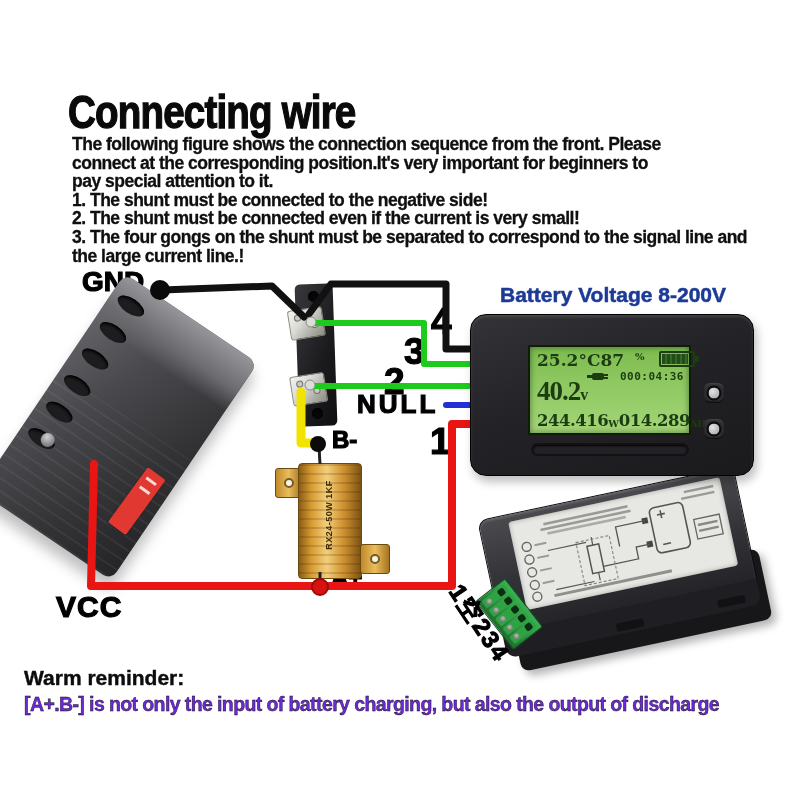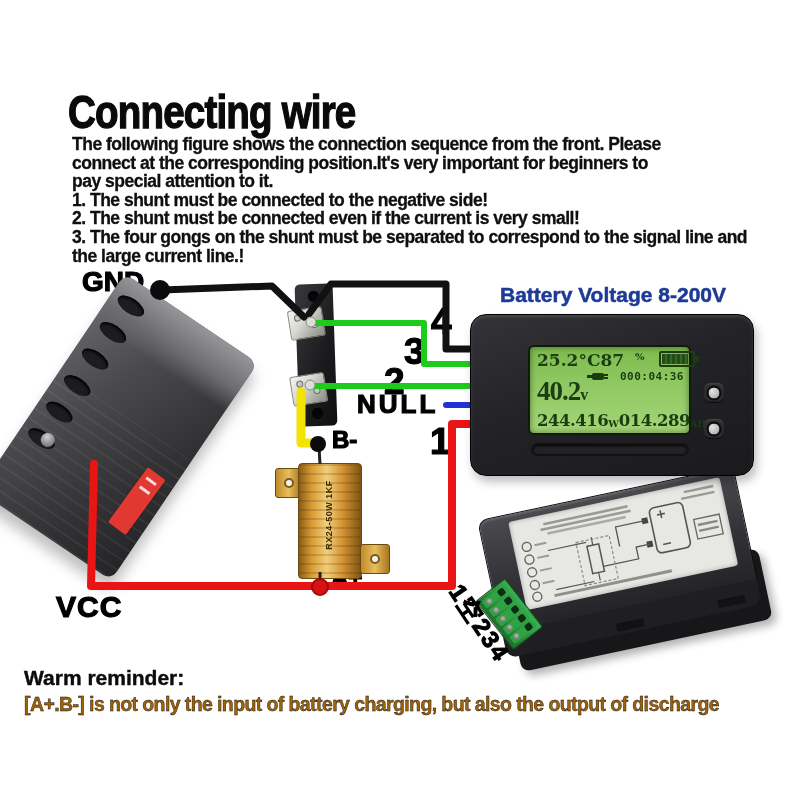--- a/index.html
+++ b/index.html
@@ -75,21 +75,21 @@
 
   
   .wires{position:absolute;left:0;top:0;z-index:3}
 
   
   .meter-heading{position:absolute;left:468px;top:283px;width:290px;text-align:center;font-size:21px;
        font-weight:700;-webkit-text-stroke:.5px;z-index:5}
   .meter{position:absolute;left:470px;top:314px;width:284px;height:162px;border-radius:16px;z-index:4;
        background:linear-gradient(160deg,#343438 0%,#232327 45%,#1a1a1d 100%);
        border:1px solid #000;box-shadow:inset 0 2px 3px rgba(255,255,255,.12), 3px 6px 10px rgba(0,0,0,.25)}
-  .lcd{position:absolute;left:57px;top:30px;width:163px;height:90px;border:2px solid #0e1c08;border-radius:6px;
+  .lcd{position:absolute;left:57px;top:30px;width:163px;height:90px;border:2px solid #0e1c08;border-radius:1px;
        background:linear-gradient(180deg,#7dbb4e 0%,#8fc962 45%,#a4d577 100%);
        box-shadow:inset 0 0 6px rgba(0,0,0,.45);color:#1c3c12}
   .lcd .row1{position:absolute;left:7px;right:5px;top:3px;display:flex;justify-content:space-between;align-items:flex-start;
        font-family:"DejaVu Serif",serif;font-weight:700;font-size:17px}
   .socwrap{display:flex;align-items:flex-start;gap:11px}
   .socwrap sup{font-size:10px;margin-top:1px}
   .batt-icon{width:36px;height:16px;border:2px solid #1c3c12;border-radius:2px;position:relative;margin-left:3px;margin-top:1px}
   .batt-icon::before{content:"";position:absolute;left:1px;top:1px;bottom:1px;width:26px;
        background:repeating-linear-gradient(90deg,#234c17 0 3px,#34682a 3px 5px)}
   .batt-icon::after{content:"";position:absolute;right:-6px;top:3px;width:4px;height:6px;background:#1c3c12}
@@ -134,21 +134,21 @@
   .terminal i::before{content:"";position:absolute;left:50%;top:3px;transform:translateX(-50%);
        width:7px;height:7px;background:#0d2d12;border-radius:2px}
   .terminal i::after{content:"";position:absolute;left:50%;bottom:3px;transform:translateX(-50%);
        width:6px;height:6px;border-radius:50%;background:radial-gradient(circle at 40% 40%,#b9bdb4,#5c6158)}
   .pin-order{position:absolute;left:468px;top:578px;font-size:24px;font-weight:700;color:#000;
        -webkit-text-stroke:1px #000;transform:rotate(56deg);transform-origin:left top;z-index:5;
        letter-spacing:2px;white-space:nowrap}
 
   
   .warm-title{position:absolute;left:24px;top:666px;font-size:21px;font-weight:700;color:#0c0c0c;-webkit-text-stroke:.4px #0c0c0c}
-  .warm-text{position:absolute;left:24px;top:693px;width:775px;font-size:19.5px;font-weight:700;color:#a16207;
+  .warm-text{position:absolute;left:24px;top:693px;width:775px;font-size:19.5px;font-weight:700;color:#6d28d9;
        letter-spacing:-.6px;-webkit-text-stroke:.4px #0c0c0c;white-space:nowrap}
 </style>
 </head>
 <body>
 
 <div id="canvas">
 
   <div class="title">Connecting wire</div>
   <div class="intro">
     <div>The following figure shows the connection sequence from the front. Please</div>

